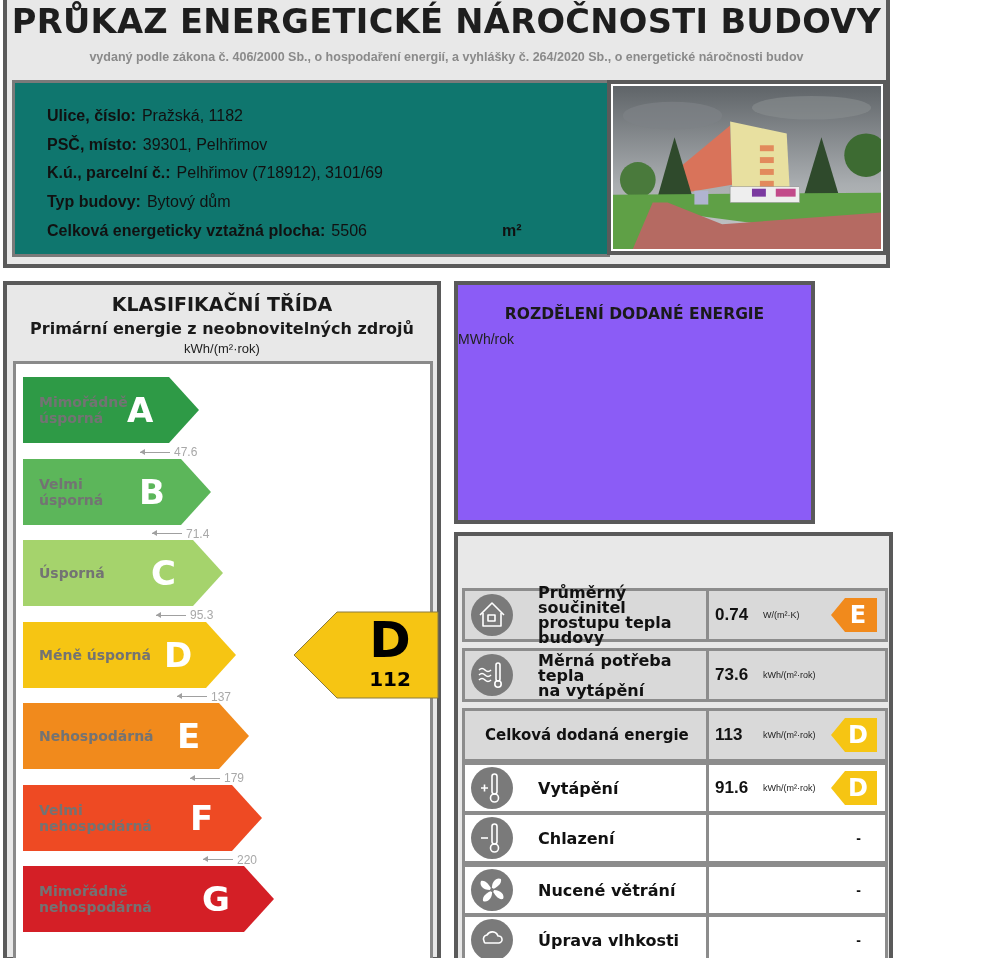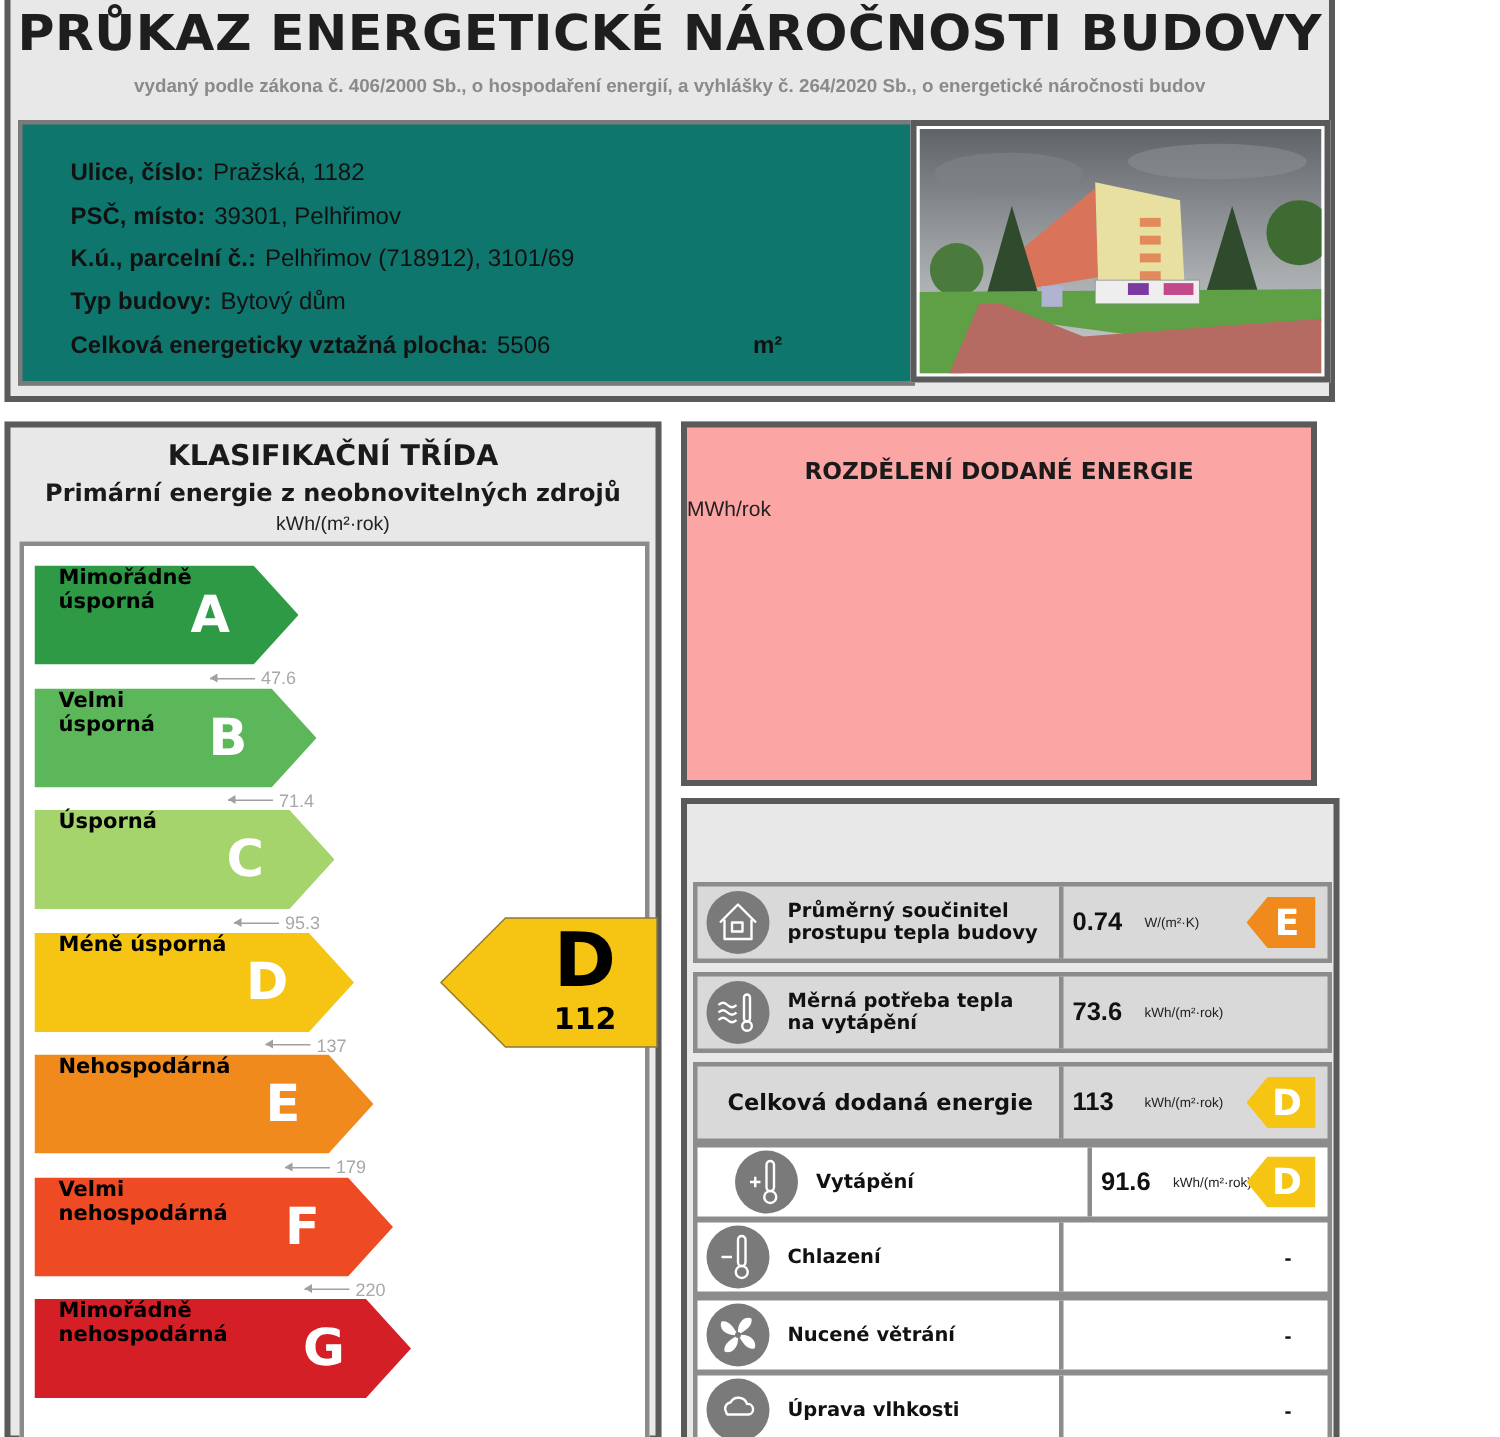--- a/index.html
+++ b/index.html
@@ -49,22 +49,22 @@
   .class-unit {
     position: absolute; left: 0; right: 0; top: 56px; text-align: center; font-size: 13px; color: #222;
   }
   .scale-box {
     position: absolute; left: 6px; top: 76px; width: 420px; height: 600px;
     background: #fff; border: 3px solid #8a8a8a;
   }
   .band { position: absolute; left: 7px; height: 66px; }
   .band svg { position: absolute; left: 0; top: 0; }
   .band-label {
-    position: absolute; left: 16px; top: 0; height: 66px; display: flex; 
-    color: #000000; font-family: "DejaVu Sans", sans-serif; font-weight: bold; font-size: 14px; line-height: 16px;
+    position: absolute; left: 16px; top: 0; height: 66px; display: flex; align-items: center;
+    color: #737373; font-family: "DejaVu Sans", sans-serif; font-weight: bold; font-size: 14px; line-height: 16px;
   }
   .band-letter {
     position: absolute; top: 8px; color: #fff; font-family: "DejaVu Sans", sans-serif;
     font-weight: bold; font-size: 34px; line-height: 50px;
   }
   .threshold {
     position: absolute; font-size: 12px; color: #a8a8a8; display: flex; align-items: center;
   }
   .threshold .arrow { display: inline-block; width: 30px; height: 1px; background: #a0a0a0; margin-right: 4px; position: relative; }
   .threshold .arrow::before {
@@ -76,22 +76,22 @@
     position: absolute; left: 52px; top: 0px; width: 90px; text-align: center;
     font-family: "DejaVu Sans", sans-serif; font-weight: bold; font-size: 50px; color: #000; line-height: 58px;
   }
   .current-value {
     position: absolute; left: 52px; top: 56px; width: 90px; text-align: center;
     font-family: "DejaVu Sans", sans-serif; font-weight: bold; font-size: 20px; color: #000;
   }
 
   
   .split-panel {
-    position: absolute; left: 454px; top: 281px; width: 424px; height: 243px;
-    border: 4px solid #5a5a5a; background: #fca5a5;
+    position: absolute; left: 454px; top: 281px; width: 361px; height: 243px;
+    border: 4px solid #5a5a5a; background: #8b5cf6;
   }
   .split-title {
     position: absolute; left: 0; right: 0; top: 20px; text-align: center;
     font-family: "DejaVu Sans", sans-serif; font-weight: bold; font-size: 15.5px; color: #1a1a1a;
   }
   .split-unit {
     position: absolute; left: 0; right: 0; top: 46px; text-align: left; font-size: 14px; color: #222;
   }
   .chart-box {
     position: absolute; left: 4px; top: 75px; width: 428px; height: 159px;
@@ -114,22 +114,22 @@
   .ind-row {
     position: absolute; left: 4px; width: 426px; border: 3px solid #8c8c8c; display: flex;
   }
   .ind-row.grey { background: #d9d9d9; }
   .ind-row.white { background: #ffffff; }
   .ind-left { position: relative; width: 244px; height: 100%; border-right: 3px solid #8c8c8c; display: flex; align-items: center; }
   .ind-right { position: relative; flex: 1; height: 100%; display: flex; align-items: center; }
   .ind-icon { position: absolute; left: 6px; width: 42px; height: 42px; border-radius: 50%; background: #7a7a7a; }
   .ind-icon svg { width: 42px; height: 42px; display: block; }
   .ind-label {
-    position: absolute; left: 60px; font-family: "DejaVu Sans", sans-serif; font-weight: bold;
-    font-size: 13px; line-height: 15px; color: #111;
+    position: absolute; left: 73px; font-family: "DejaVu Sans", sans-serif; font-weight: bold;
+    font-size: 16px; line-height: 15px; color: #111;
   }
   .ind-label.big { left: 20px; font-size: 15px; }
   .ind-value { position: absolute; left: 6px; font-size: 17px; font-weight: bold; color: #111; }
   .ind-unit { position: absolute; left: 54px; font-size: 9px; color: #222; }
   .ind-badge { position: absolute; right: 8px; width: 46px; height: 34px; }
   .ind-badge .letter {
     position: absolute; right: 4px; top: 0; width: 30px; text-align: center; line-height: 34px;
     font-family: "DejaVu Sans", sans-serif; font-weight: bold; font-size: 24px; color: #fff;
   }
   .ind-dash { position: absolute; right: 24px; font-weight: bold; font-size: 14px; color: #111; }
@@ -372,21 +372,21 @@
         </div>
       </div>
       <div class="ind-right">
         <div class="ind-value">113</div>
         <div class="ind-unit">kWh/(m²·rok)</div>
         <div class="ind-badge"><svg width="46" height="34" viewBox="0 0 46 34">
             <polygon points="0,17 14,0 46,0 46,34 14,34" fill="#f6c513"></polygon>
           </svg><div class="letter">D</div></div>
       </div>
     </div>
-    <div class="ind-row white" style="top: 226px; height: 52px; padding-left: 19px;">
+    <div class="ind-row white" style="top: 226px; height: 52px;">
       <div class="ind-left">
         <div class="ind-icon">
           <svg viewBox="0 0 42 42">
             <rect x="21" y="7" width="5" height="20" rx="2.5" stroke="#fff" stroke-width="1.6" fill="none" stroke-linejoin="round"></rect>
             <circle cx="23.5" cy="31" r="4" stroke="#fff" stroke-width="1.6" fill="none" stroke-linejoin="round"></circle>
             <path d="M10,21 h7 M13.5,17.5 v7" stroke="#fff" stroke-width="1.6" fill="none" stroke-linejoin="round"></path>
           </svg>
         </div>
         <div class="ind-label">
           <div>Vytápění</div>

